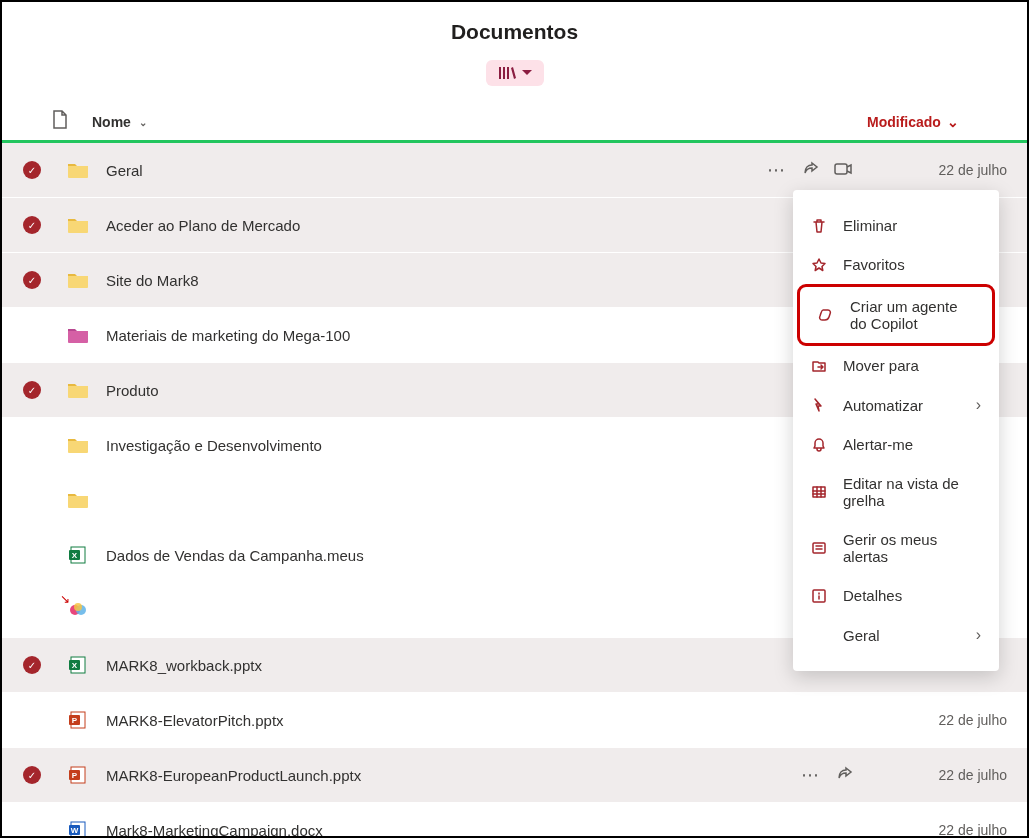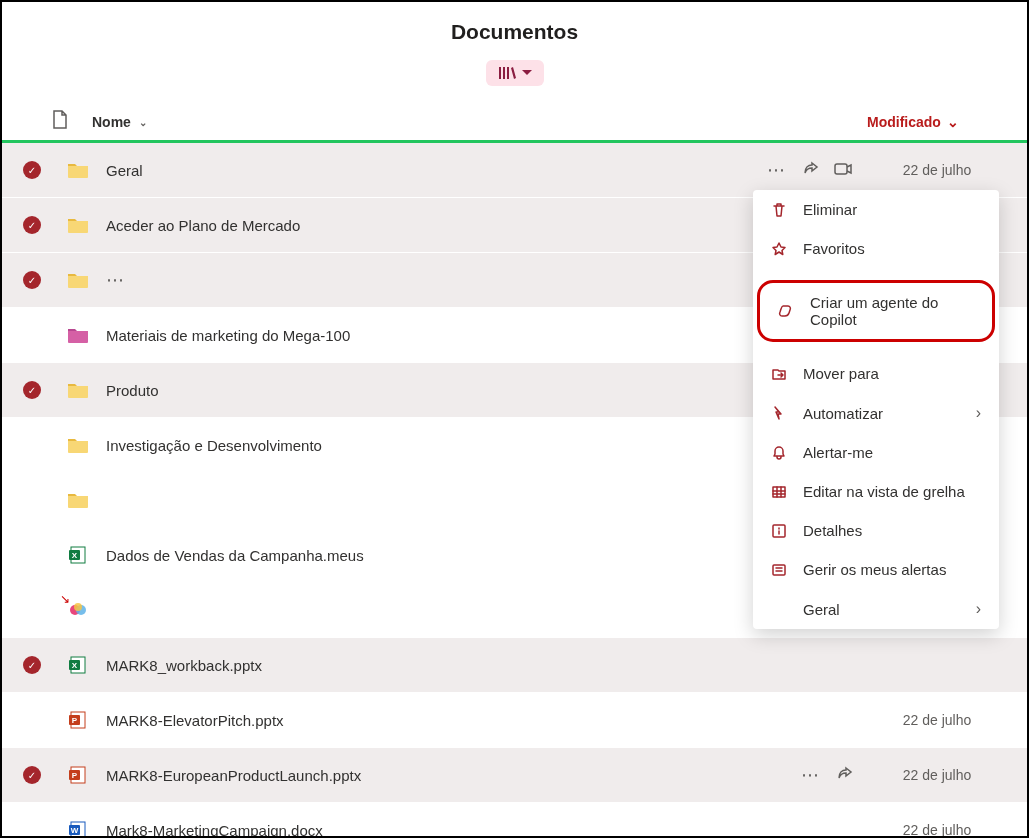--- a/index.html
+++ b/index.html
@@ -83,49 +83,49 @@
     .file-icon { width: 28px; display: flex; align-items: center; justify-content: center; margin-left: 8px; }
     .name-cell {
       flex: 1;
       color: #323130;
       font-size: 15px;
       white-space: nowrap;
       overflow: hidden;
       text-overflow: ellipsis;
     }
     .actions-cell { display: flex; align-items: center; gap: 14px; color: #605e5c; }
-    .date-cell { width: 140px; color: #605e5c; font-size: 14px; text-align: center; }
+    .date-cell { width: 140px; color: #605e5c; font-size: 14px; text-align: right; }
     .more-btn { font-size: 18px; letter-spacing: 2px; color: #605e5c; cursor: pointer; }
     .context-menu {
       position: absolute;
       top: 188px;
       right: 28px;
-      width: 246px;
+      width: 206px;
       background: #fff;
       border-radius: 4px;
       box-shadow: 0 6px 20px rgba(0,0,0,0.18);
-      padding: 0 0;
+      padding: 16px 0;
       z-index: 100;
     }
     .menu-item {
       display: flex;
       align-items: center;
       gap: 14px;
       padding: 11px 18px;
       color: #a4262c;
       font-size: 15px;
       cursor: pointer;
     }
     .menu-item .mi-icon { width: 18px; display: flex; align-items: center; color: #a4262c; }
     .menu-item .mi-label { flex: 1; color: #323130; }
     .menu-item.has-sub::after { content: "›"; color: #605e5c; font-size: 16px; }
     .menu-highlight {
       border: 3px solid #c00;
-      border-radius: 16px;
-      margin: 12px 4px;
+      border-radius: 9px;
+      margin: 0 4px;
     }
   </style>
 </head>
 <body>
 
 <div class="header">
   <div class="page-title">Documentos</div>
   <div class="view-selector">
     <span>
       <svg width="18" height="16" viewBox="0 0 18 16">
@@ -199,20 +199,21 @@
     <div class="row selected">
       <div class="check">
         <div class="check-circle">✓</div>
       </div>
       <div class="file-icon">
         <svg width="22" height="18" viewBox="0 0 22 18">
     <path fill="#e8b93f" d="M1 3h7l2 2h11v1H1z"></path>
     <path fill="#f8d775" d="M1 5h20v11a1 1 0 0 1-1 1H2a1 1 0 0 1-1-1z"></path>
   </svg>
       </div>
+      <div class="name-cell">Site do Mark8</div>
       <div class="actions-cell">
         <span class="more-btn">⋯</span>
       </div>
       <div class="date-cell"></div>
     </div>
     <div class="row">
       <div class="check"></div>
       <div class="file-icon">
         <svg width="22" height="18" viewBox="0 0 22 18">
     <path fill="#b84790" d="M1 3h7l2 2h11v1H1z"></path>
@@ -405,32 +406,32 @@
         <svg width="16" height="16" viewBox="0 0 16 16">
           <rect fill="none" stroke="#a4262c" stroke-width="1.5" stroke-linecap="round" stroke-linejoin="round" x="2" y="3" width="12" height="10"></rect>
           <path fill="none" stroke="#a4262c" stroke-width="1.5" stroke-linecap="round" stroke-linejoin="round" d="M2 7h12M2 10h12M6 3v10M10 3v10"></path>
         </svg>
       </span>
       <span class="mi-label">Editar na vista de grelha</span>
     </div>
     <div class="menu-item">
       <span class="mi-icon">
         <svg width="16" height="16" viewBox="0 0 16 16">
+          <rect fill="none" stroke="#a4262c" stroke-width="1.5" stroke-linecap="round" stroke-linejoin="round" x="2" y="3" width="12" height="10" rx="1"></rect>
+          <path fill="none" stroke="#a4262c" stroke-width="1.5" stroke-linecap="round" stroke-linejoin="round" d="M5 6h6M5 9h6"></path>
+        </svg>
+      </span>
+      <span class="mi-label">Gerir os meus alertas</span>
+    </div>
+    <div class="menu-item">
+      <span class="mi-icon">
+        <svg width="16" height="16" viewBox="0 0 16 16">
           <rect fill="none" stroke="#a4262c" stroke-width="1.5" stroke-linecap="round" stroke-linejoin="round" x="2" y="2" width="12" height="12" rx="1"></rect>
           <path fill="none" stroke="#a4262c" stroke-width="1.5" stroke-linecap="round" stroke-linejoin="round" d="M8 5v1M8 8v3"></path>
         </svg>
       </span>
       <span class="mi-label">Detalhes</span>
-    </div>
-    <div class="menu-item">
-      <span class="mi-icon">
-        <svg width="16" height="16" viewBox="0 0 16 16">
-          <rect fill="none" stroke="#a4262c" stroke-width="1.5" stroke-linecap="round" stroke-linejoin="round" x="2" y="3" width="12" height="10" rx="1"></rect>
-          <path fill="none" stroke="#a4262c" stroke-width="1.5" stroke-linecap="round" stroke-linejoin="round" d="M5 6h6M5 9h6"></path>
-        </svg>
-      </span>
-      <span class="mi-label">Gerir os meus alertas</span>
     </div>
     <div class="menu-item has-sub">
       <span class="mi-icon"></span>
       <span class="mi-label">Geral</span>
     </div>
   </div>
 
 </body></html>

